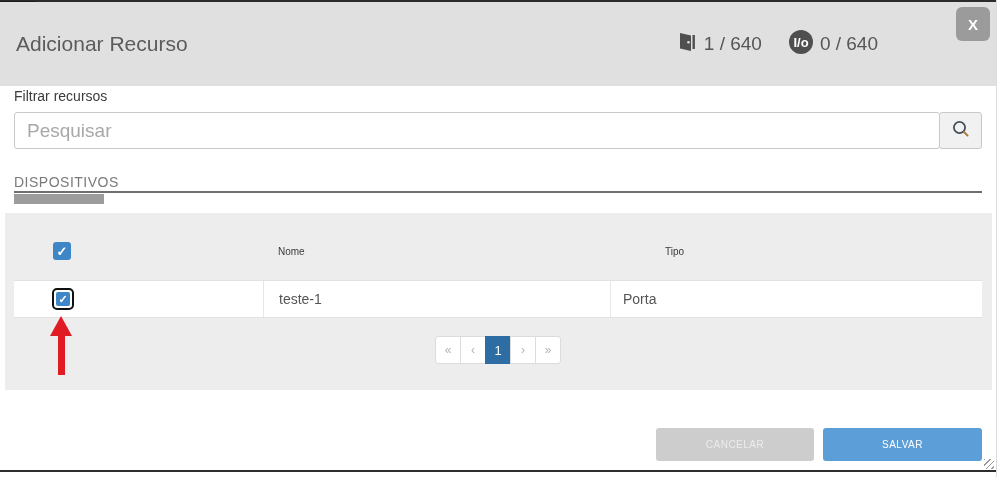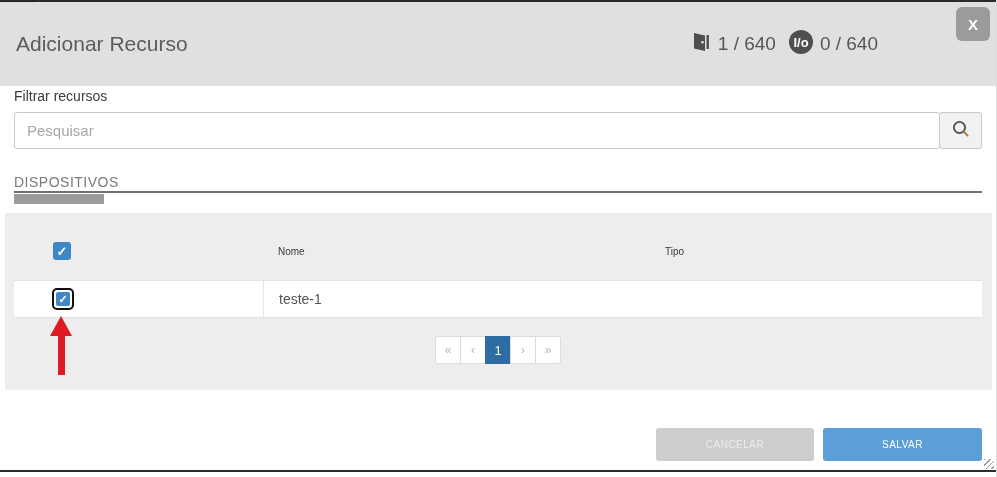--- a/index.html
+++ b/index.html
@@ -10,32 +10,32 @@
   
   .top-border { position:absolute; left:0; top:0; width:100%; height:2px; background:#2b2b2b; }
   .top-fragment { position:absolute; left:0; top:1px; width:36px; height:7px; background:#1d1d1d;
                   clip-path:polygon(0 0,100% 0,88% 55%,62% 100%,28% 70%,0 90%); }
 
   
   .modal-header { position:absolute; left:0; top:2px; width:100%; height:84px; background:#e0e0e0; }
   .modal-title { position:absolute; left:16px; top:50%; transform:translateY(-50%);
                  font-size:21px; color:#5c5c5c; }
   .counters { position:absolute; right:118px; top:0; height:100%;
-              display:flex; align-items:center; gap:12px; }
+              display:flex; align-items:center; gap:26px; }
   .counter { display:flex; align-items:center; gap:6px; font-size:19px; color:#565656; }
   .close-btn { position:absolute; top:5px; right:6px; width:34px; height:34px;
                background:#9b9b9b; border:none; border-radius:6px; color:#fff;
                font-size:15px; font-weight:bold; display:flex; align-items:center;
                justify-content:center; cursor:pointer; font-family:"Liberation Sans",sans-serif; }
 
   
   .filter-label { position:absolute; left:14px; top:88px; font-size:14px; color:#3b3b3b; }
   .search-input { position:absolute; left:14px; top:112px; width:926px; height:37px;
                   border:1px solid #c9c9c9; border-radius:3px; padding:0 12px;
-                  font-size:15px; color:#333; font-family:"Liberation Sans",sans-serif; }
+                  font-size:19px; color:#333; font-family:"Liberation Sans",sans-serif; }
   .search-input::placeholder { color:#a8a8a8; }
   .search-btn { position:absolute; left:939px; top:112px; width:43px; height:37px;
                 background:#f1f1f1; border:1px solid #c9c9c9; border-radius:3px;
                 display:flex; align-items:center; justify-content:center; cursor:pointer; }
 
   
   .tab-label { position:absolute; left:14px; top:174px; font-size:14px; color:#7a7a7a;
                letter-spacing:0.5px; cursor:pointer; }
   .tab-underline { position:absolute; left:14px; top:191px; width:968px; height:2px; background:#6f6f6f; }
   .scroll-thumb { position:absolute; left:14px; top:194px; width:90px; height:10px; background:#9c9c9c; }
@@ -156,20 +156,21 @@
 
     <div class="data-row">
       <div class="cell c-check">
         <div class="row-check-outer">
           <div class="row-check-inner">
             <span>✓</span>
           </div>
         </div>
       </div>
       <div class="cell c-nome">teste-1</div>
+      <div class="cell c-tipo">Porta</div>
     </div>
 
     <div class="arrow-head"></div>
     <div class="arrow-stem"></div>
 
     <div class="pagination">
       <button class="page-btn">«</button>
       <button class="page-btn">‹</button>
       <button class="page-btn active">1</button>
       <button class="page-btn">›</button>

